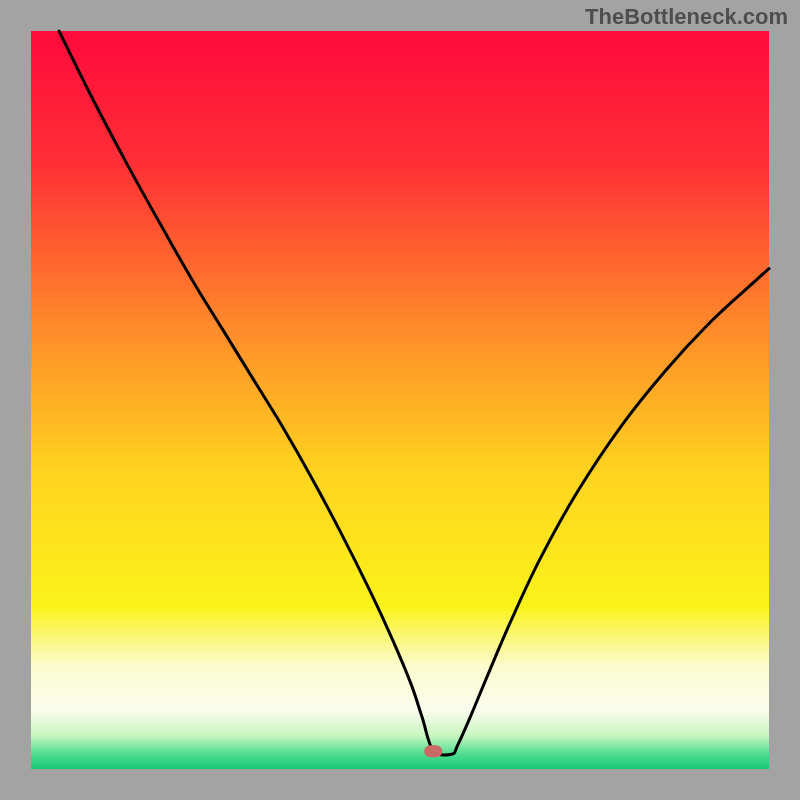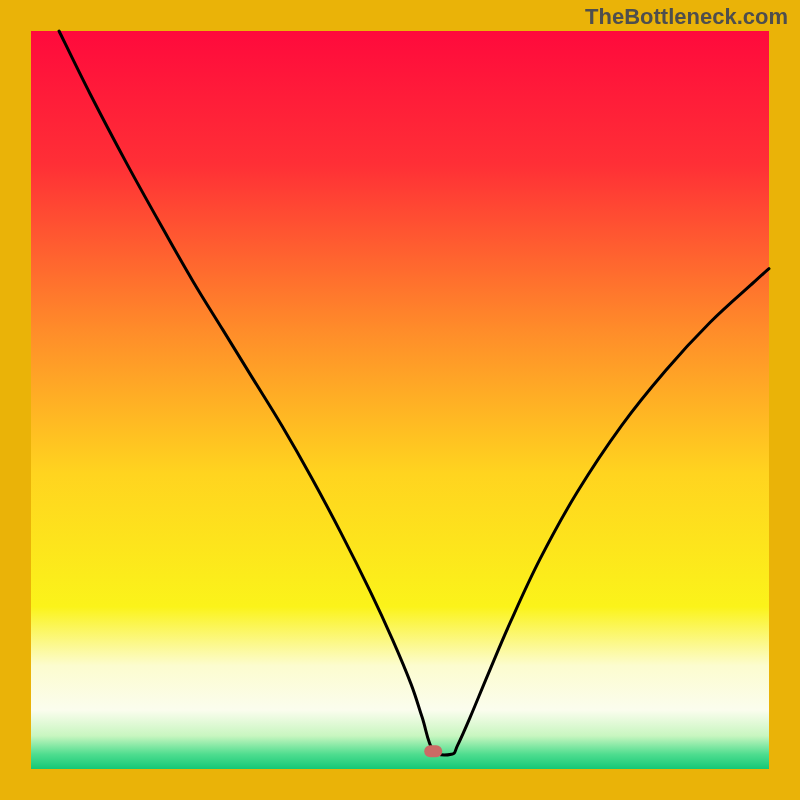--- a/index.html
+++ b/index.html
@@ -8,21 +8,21 @@
     width: 800px;
     height: 800px;
     overflow: hidden;
     background: #000;
     font-family: Arial, Helvetica, sans-serif;
   }
   .frame {
     position: relative;
     width: 800px;
     height: 800px;
-    background: #eab308;
+    background: #a3a3a3;
   }
   .watermark {
     position: absolute;
     top: 4px;
     right: 12px;
     font-size: 22px;
     font-weight: bold;
     color: #4e4e4e;
     letter-spacing: 0px;
     z-index: 10;

